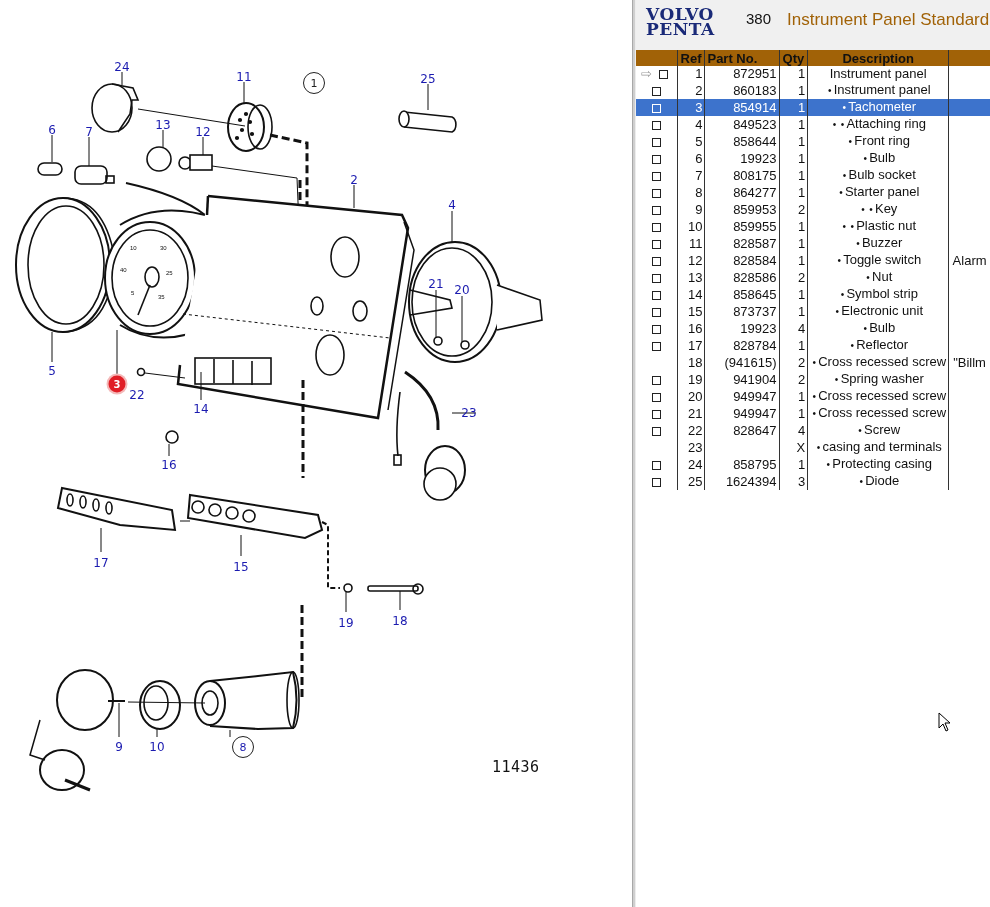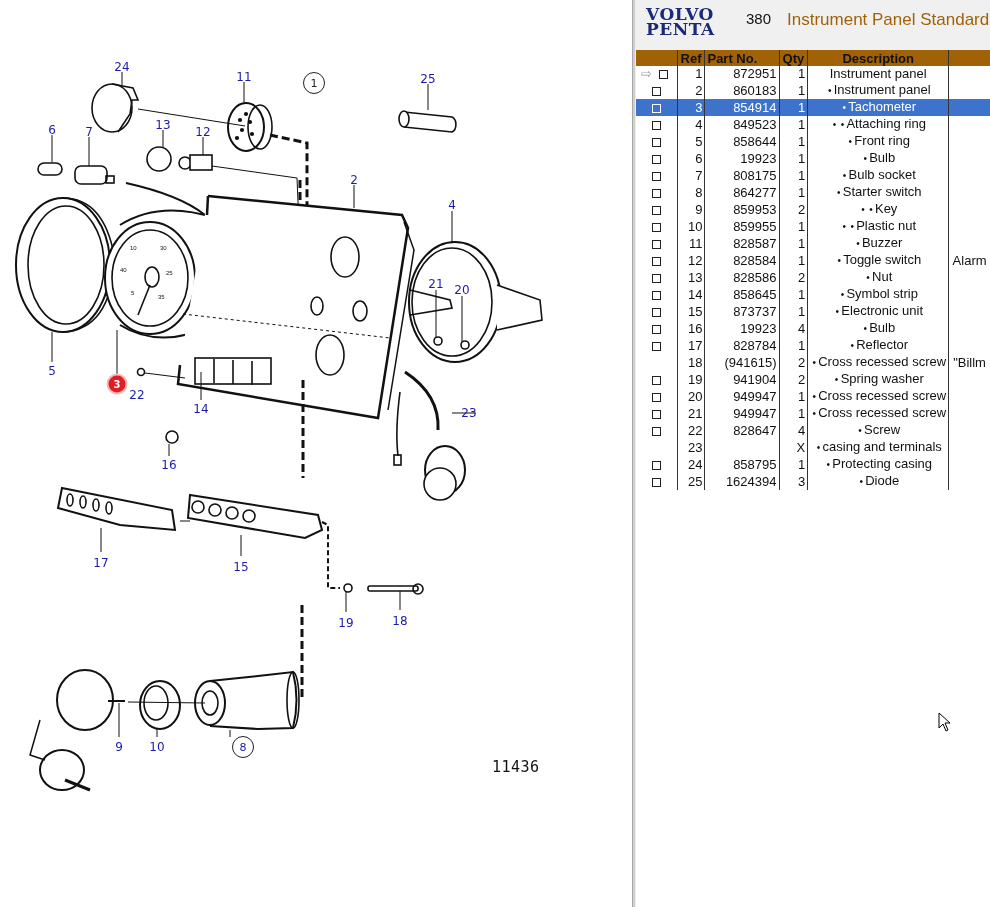--- a/index.html
+++ b/index.html
@@ -325,21 +325,21 @@
           <td class="col-part b">808175</td>
           <td class="col-qty b">1</td>
           <td class="col-desc b"><span class="dot">•</span><span>Bulb socket</span></td>
           <td class="col-note b"></td>
         </tr>
         <tr>
           <td class="col-icons"><span class="chk"></span></td>
           <td class="col-ref b">8</td>
           <td class="col-part b">864277</td>
           <td class="col-qty b">1</td>
-          <td class="col-desc b"><span class="dot">•</span><span>Starter switch</span></td>
+          <td class="col-desc b"><span class="dot">•</span><span>Starter panel</span></td>
           <td class="col-note b"></td>
         </tr>
         <tr>
           <td class="col-icons"><span class="chk"></span></td>
           <td class="col-ref b">9</td>
           <td class="col-part b">859953</td>
           <td class="col-qty b">2</td>
           <td class="col-desc b"><span class="dot">•</span><span class="dot">•</span><span>Key</span></td>
           <td class="col-note b"></td>
         </tr>

